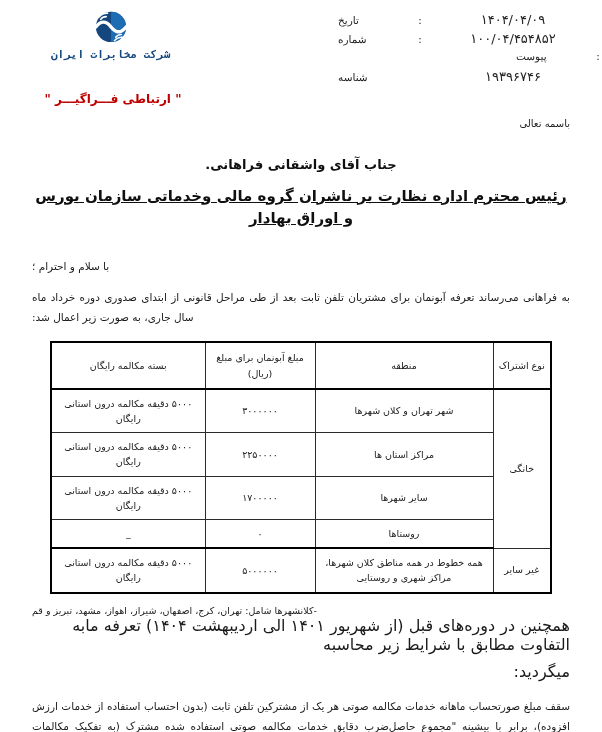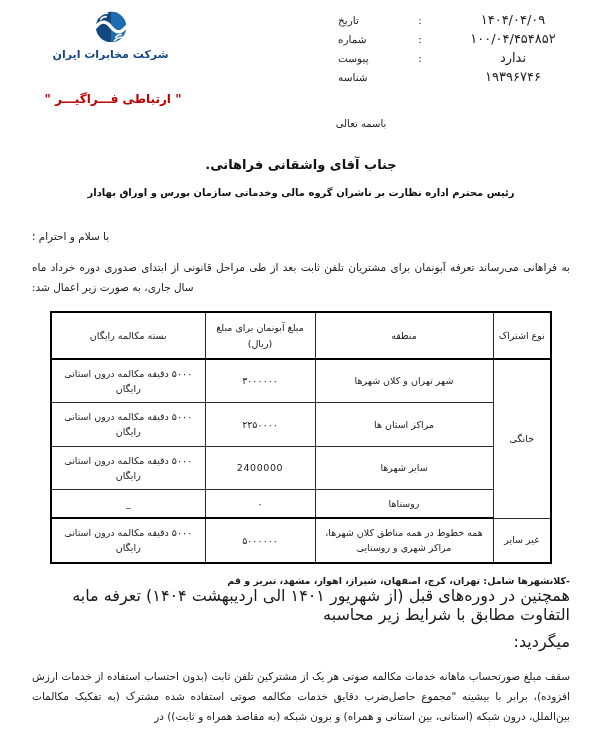--- a/index.html
+++ b/index.html
@@ -69,20 +69,21 @@
     letter-spacing: 0.3px;
   }
 
   .brand-block {
     position: absolute;
     top: 6px;
     left: 8px;
     width: 205px;
     text-align: center;
     direction: rtl;
+    font-family: Liberation Mono, monospace;
   }
   .logo-wrap {
     display: flex;
     justify-content: center;
     align-items: center;
     height: 46px;
   }
   .logo-name {
     font-size: 11px;
     color: #13477e;
@@ -111,37 +112,38 @@
 
   
   .content {
     position: relative;
     padding: 0 32px;
     box-sizing: border-box;
   }
 
   .basmeh {
     margin-top: 10px;
-    text-align: center;
+    text-align: right;
     font-size: 10px;
     color: #222;
     padding-left: 120px;
   }
 
   .addressee {
     margin-top: 26px;
     text-align: center;
     font-size: 13px;
     font-weight: bold;
     color: #101010;
     line-height: 1.5;
   }
   .addressee .line2 {
     margin-top: 10px;
-    font-size: 10px;
+    font-size: 15px;
+    text-decoration: underline;
   }
 
   .greeting {
     margin-top: 30px;
     text-align: left;
     font-size: 10.5px;
     padding-right: 6px;
   }
 
   .para {
@@ -197,23 +199,22 @@
   tr.section-end td {
     border-bottom: 2px solid #000;
   }
   td.fee-value {
     letter-spacing: 0.6px;
   }
 
   .note {
     margin-top: 11px;
     font-size: 9.5px;
-    text-align: right;
+    text-align: left;
     color: #1b1b1b;
-    font-weight: bold;
   }
 
   .para-block { margin-top: 0; }
   .para-block .l { display: block; }
   .tail-line {
     display: block;
     margin-top: 8px;
     text-align: right;
   }
 </style>
@@ -229,21 +230,20 @@
         <span class="meta-value">۱۴۰۴/۰۴/۰۹</span>
         <span class="meta-colon">:</span>
         <span class="meta-label">تاریخ</span>
       </div>
       <div class="meta-row">
         <span class="meta-value">۱۰۰/۰۴/۴۵۴۸۵۲</span>
         <span class="meta-colon">:</span>
         <span class="meta-label">شماره</span>
       </div>
       <div class="meta-row">
-        <span class="meta-value">ندارد</span>
         <span class="meta-colon">:</span>
         <span class="meta-label">پیوست</span>
       </div>
       <div class="meta-row">
         <span class="meta-value">۱۹۳۹۶۷۴۶</span>
         <span class="meta-colon"></span>
         <span class="meta-label">شناسه</span>
       </div>
     </div>
 
@@ -301,21 +301,21 @@
             <td class="fee-value">۳۰۰۰۰۰۰</td>
             <td>۵۰۰۰ دقیقه مکالمه درون استانی رایگان</td>
           </tr>
           <tr>
             <td>مراکز استان ها</td>
             <td class="fee-value">۲۲۵۰۰۰۰</td>
             <td>۵۰۰۰ دقیقه مکالمه درون استانی رایگان</td>
           </tr>
           <tr>
             <td>سایر شهرها</td>
-            <td class="fee-value">2400000</td>
+            <td class="fee-value">۱۷۰۰۰۰۰</td>
             <td>۵۰۰۰ دقیقه مکالمه درون استانی رایگان</td>
           </tr>
           <tr class="section-end">
             <td>روستاها</td>
             <td class="fee-value">۰</td>
             <td>_</td>
           </tr>
           <tr>
             <td class="rowspan-cell">غیر سایر</td>
             <td>همه خطوط در همه مناطق کلان شهرها، مراکز شهری و روستایی</td>

